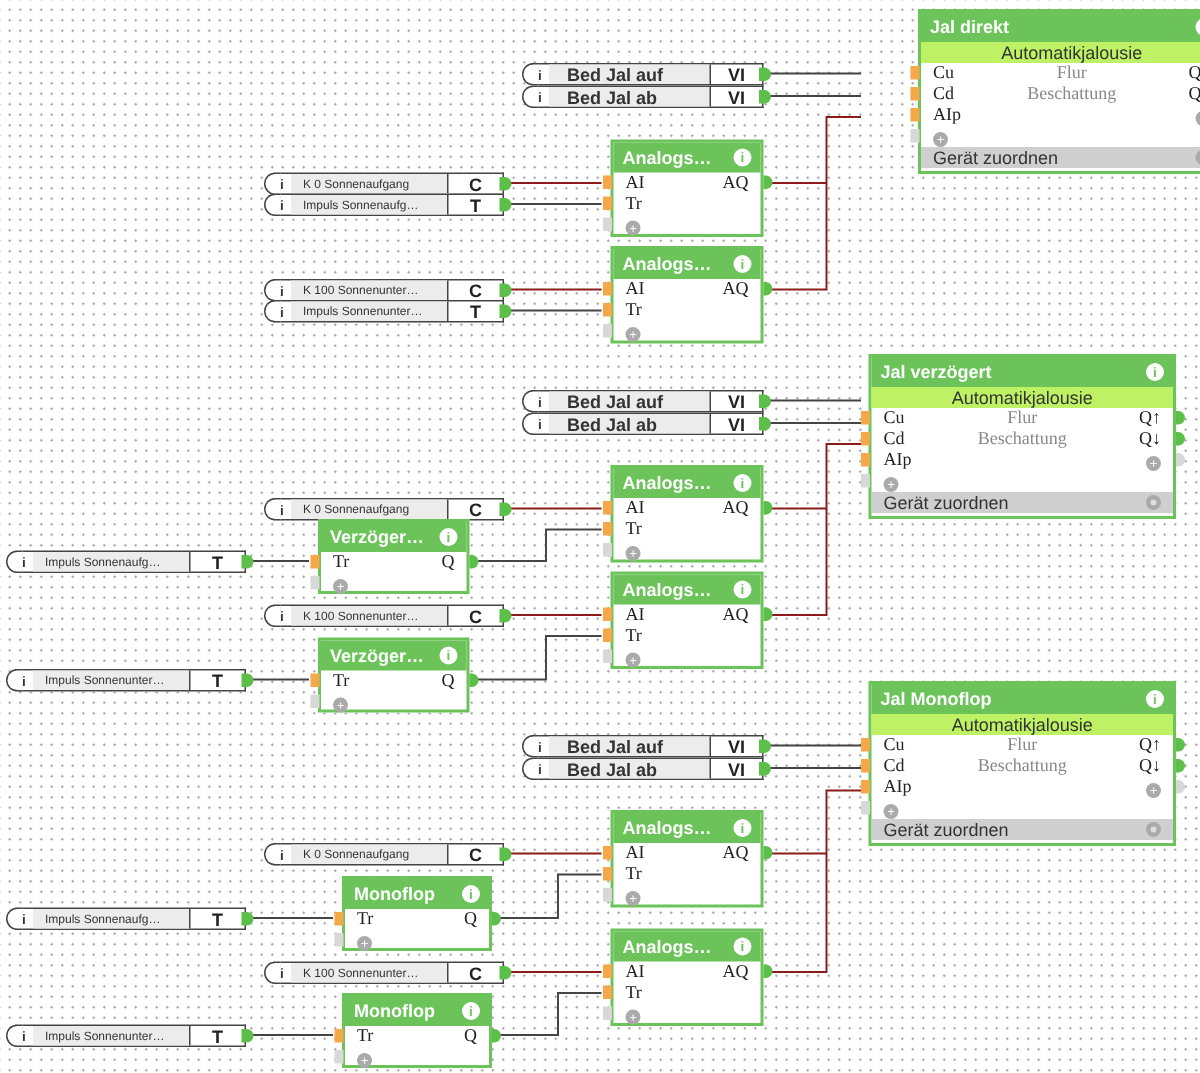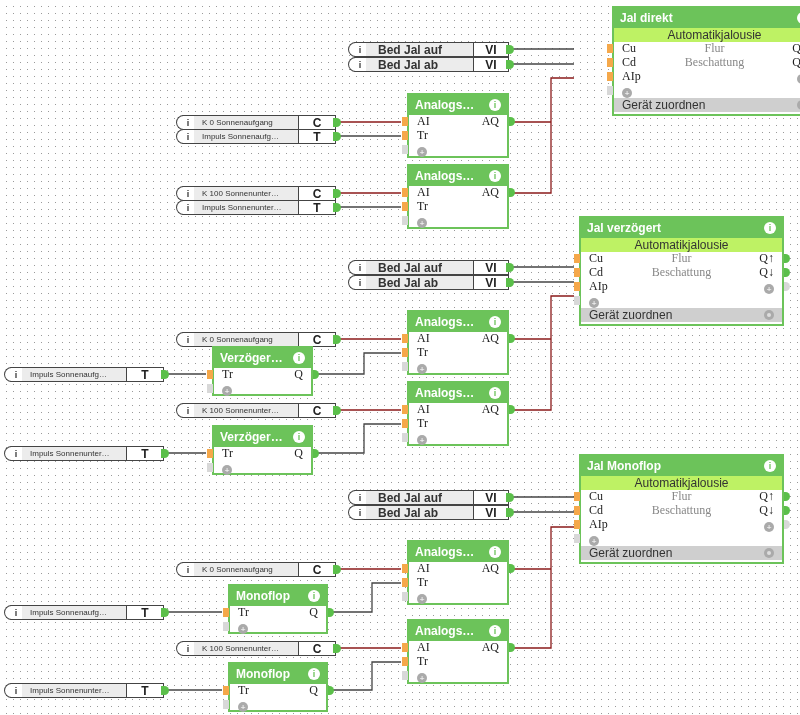--- a/index.html
+++ b/index.html
@@ -183,21 +183,21 @@
     <span class="outdot"></span>
   </div>
 <div class="ref" style="left:182px;top:200px;width:153px;">
     <span class="cap"></span>
     <span class="ii">i</span>
     <span class="lbl small">Impuls  Sonnenunter…</span>
     <span class="typ" style="width:36px">T</span>
     <span class="outdot"></span>
   </div>
 
-<div class="blk" style="left:579px;top:216px;width:205px;height:110px;">
+<div class="blk" style="left:579px;top:236px;width:205px;height:110px;">
   <div class="hd">
       <span>Jal verzögert</span>
       <span class="info">i</span>
     </div>
   <div class="sub">Automatikjalousie</div>
   <div class="row">
       <span class="pin-in" style="top:2px"></span>
       <span>Cu</span>
       <span class="mid">Flur</span>
       <span>Q↑</span>

